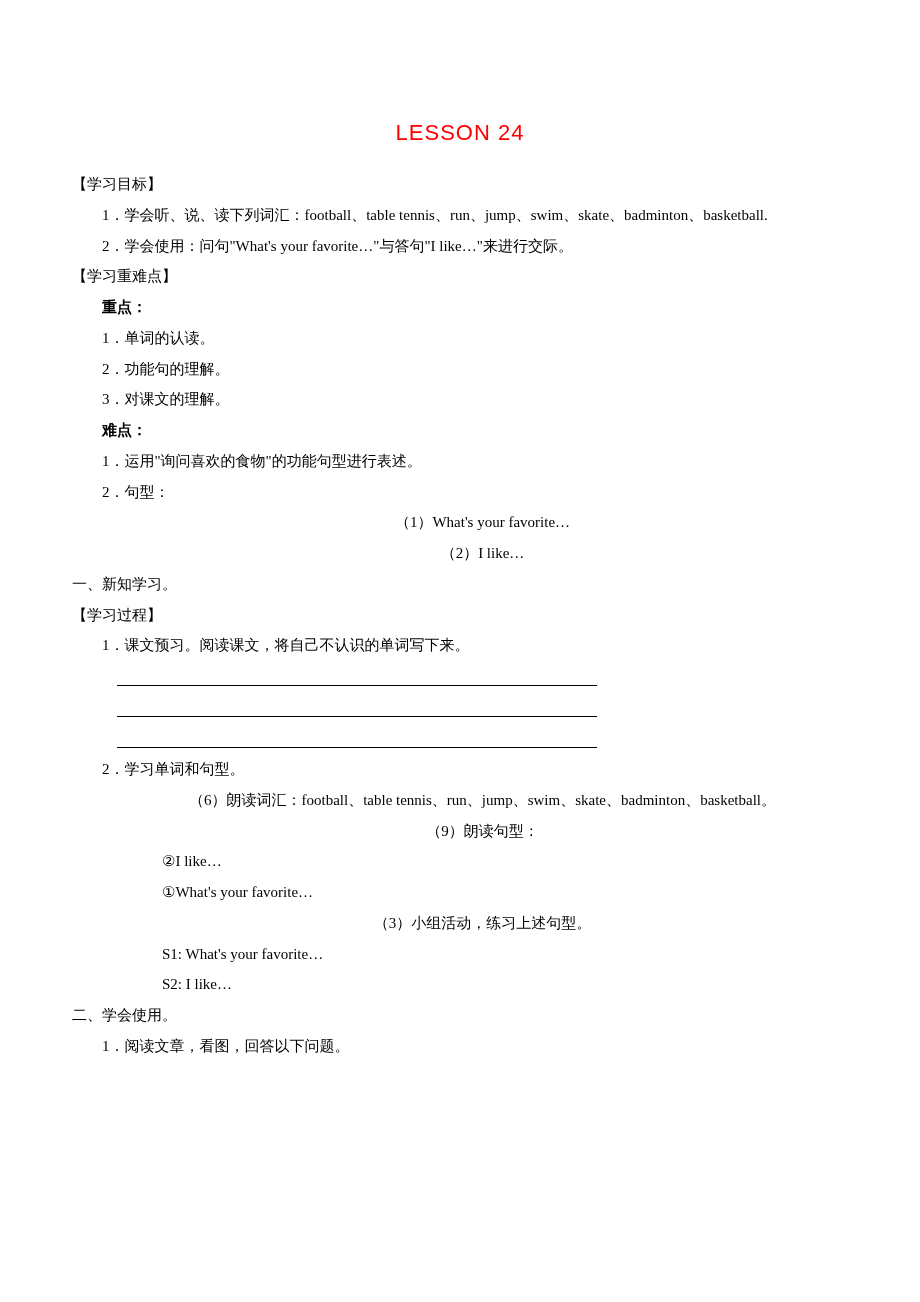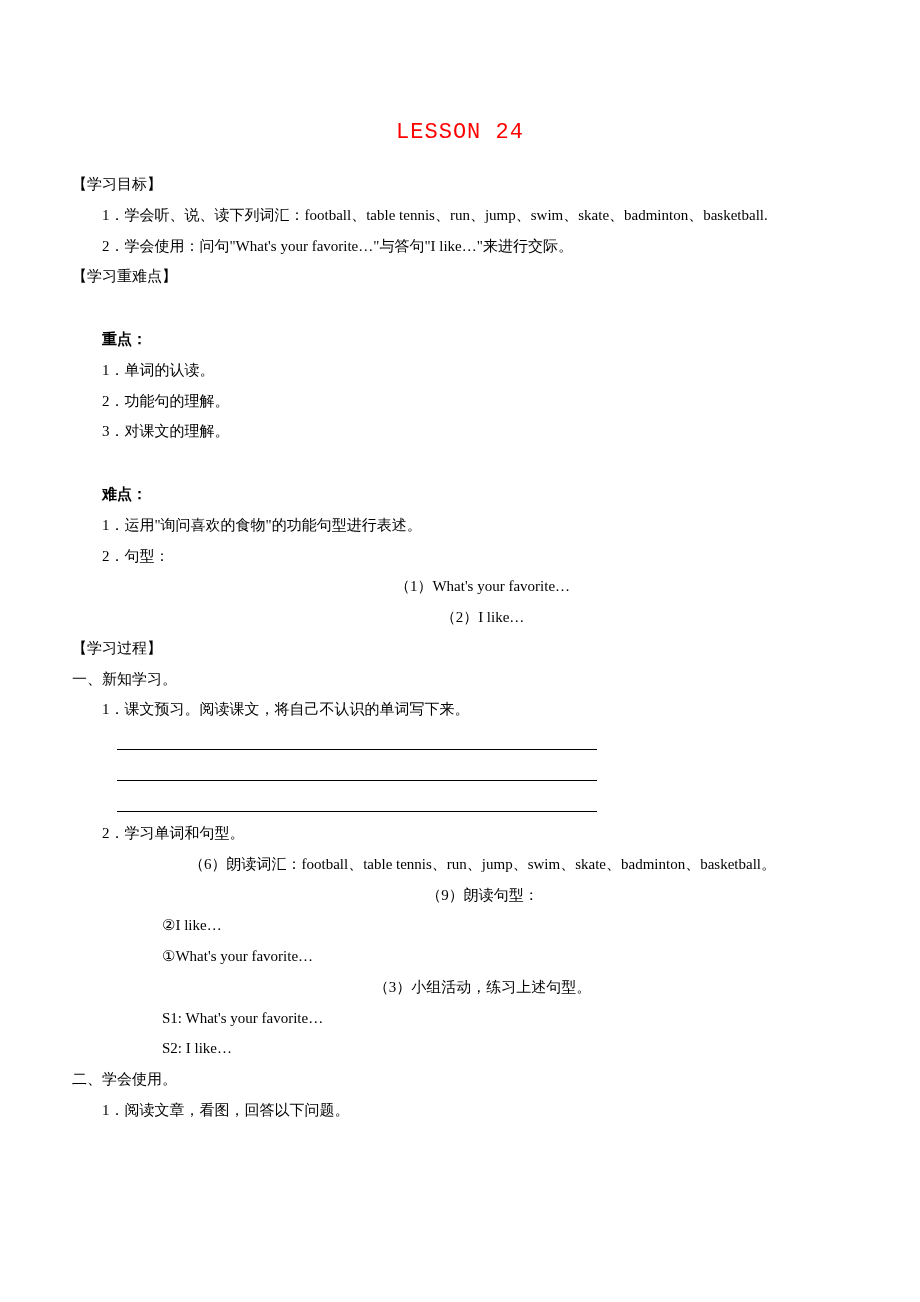--- a/index.html
+++ b/index.html
@@ -12,28 +12,27 @@
   .page {
     padding: 110px 72px 60px 72px;
     color: #000;
     font-size: 15px;
     line-height: 2.05;
   }
   .title {
     text-align: center;
     color: #ff0000;
     font-size: 22px;
-    font-family: Liberation Mono, monospace;
+    font-family: Liberation Sans, sans-serif;
     font-weight: normal;
     margin-bottom: 14px;
     letter-spacing: 1px;
   }
   .bold {
     font-weight: bold;
-    margin-top: 32px;
   }
   .indent-1 { padding-left: 2em; }
   .indent-2 { padding-left: 3em; text-align: center; }
   .indent-4 { padding-left: 6em; }
   .blank-line {
     border-bottom: 1px solid #000;
     height: 1.6em;
     margin-left: 3em;
     width: 480px;
     margin-bottom: 6px;
@@ -54,22 +53,22 @@
   <div class="indent-1">1．单词的认读。</div>
   <div class="indent-1">2．功能句的理解。</div>
   <div class="indent-1">3．对课文的理解。</div>
 
   <div class="indent-1 bold">难点：</div>
   <div class="indent-1">1．运用"询问喜欢的食物"的功能句型进行表述。</div>
   <div class="indent-1">2．句型：</div>
   <div class="indent-2">（1）What's your favorite…</div>
   <div class="indent-2">（2）I like…</div>
 
+  <div>一、新知学习。</div>
   <div>【学习过程】</div>
-  <div>一、新知学习。</div>
   <div class="indent-1">1．课文预习。阅读课文，将自己不认识的单词写下来。</div>
 
   <div class="blank-line"></div>
   <div class="blank-line"></div>
   <div class="blank-line"></div>
 
   <div class="indent-1">2．学习单词和句型。</div>
   <div class="indent-2">（6）朗读词汇：football、table tennis、run、jump、swim、skate、badminton、basketball。</div>
   <div class="indent-2">（9）朗读句型：</div>
   <div class="indent-4">②I like…</div>

